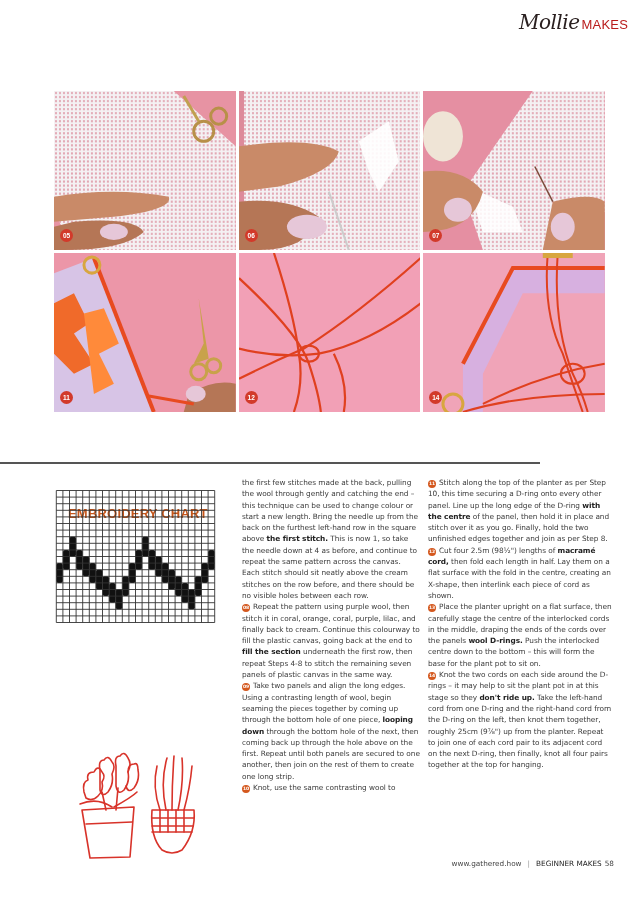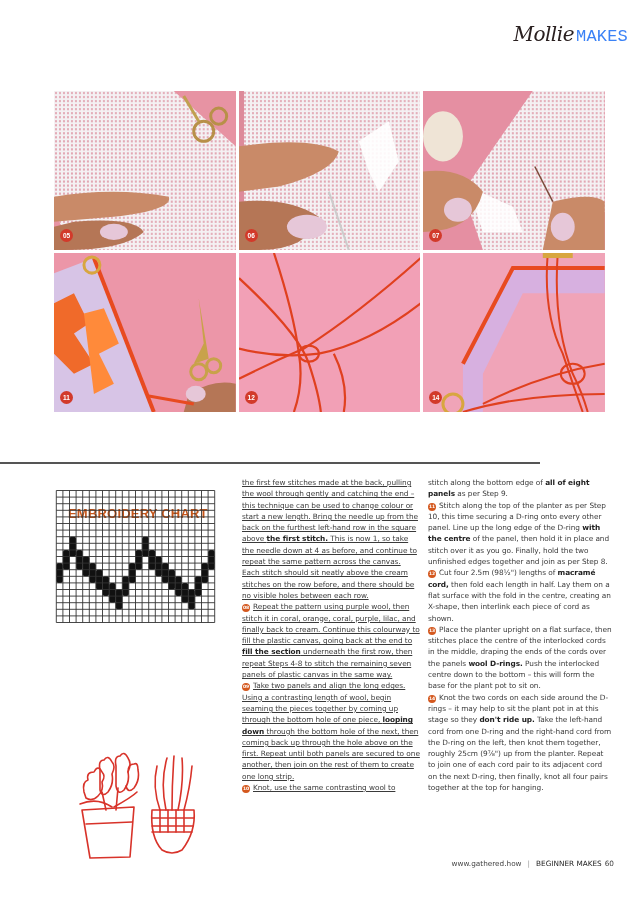--- a/index.html
+++ b/index.html
@@ -1,42 +1,42 @@
 <!DOCTYPE html>
 <html><head>
 <meta charset="utf-8">
 <style>
   * { margin: 0; padding: 0; box-sizing: border-box; }
   html, body { width: 640px; height: 905px; background: #ffffff; overflow: hidden; }
   body { position: relative; font-family: "DejaVu Sans", sans-serif; color: #2b2b2b; }
 
-  .masthead { position: absolute; top: 22px; right: 12px; display: flex; align-items: baseline; }
+  .masthead { position: absolute; top: 10px; right: 12px; display: flex; align-items: baseline; }
   .mast-script { font-family: "DejaVu Serif", serif; font-style: italic; font-size: 20px; color: #2a2020; letter-spacing: -0.5px; }
-  .mast-sans { font-family: Liberation Mono, monospace; font-size: 17px; color: #3b82f6; margin-left: 2px; letter-spacing: 0.2px; }
+  .mast-sans { font-family: Liberation Sans, sans-serif; font-size: 13px; color: #b91c1c; margin-left: 2px; letter-spacing: 0.2px; }
 
   .photo-grid { position: absolute; left: 54px; top: 91px; width: 551px; height: 321px;
     display: grid; grid-template-columns: repeat(3, 1fr); grid-template-rows: repeat(2, 1fr); gap: 3px; }
   .photo { position: relative; overflow: hidden; background: #e8909e; }
   .photo .badge { position: absolute; left: 6px; bottom: 8px; width: 13px; height: 13px; border-radius: 50%;
     background: #d23a2a; color: #fff; font-size: 6.5px; font-weight: bold; display: flex; align-items: center; justify-content: center;
     font-family: "Liberation Sans", sans-serif; }
   .photo svg { position: absolute; inset: 0; width: 100%; height: 100%; }
 
   .divider { position: absolute; left: 0; top: 462px; width: 540px; height: 2px; background: #555; }
 
   .chart-title { position: absolute; left: 68px; top: 478px; font-family: "Liberation Sans", sans-serif; font-weight: bold;
     font-size: 13px; color: #c6561a; letter-spacing: 0.2px; margin-top: 28px; }
   .chart { position: absolute; left: 55px; top: 490px; }
   .chart svg { display: block; }
 
   .plants { position: absolute; left: 72px; top: 752px; width: 130px; height: 110px; }
 
   .col { position: absolute; top: 477px; font-size: 7.35px; line-height: 11.3px; color: #3a3a3a; font-family: "DejaVu Sans", sans-serif; letter-spacing: -0.05px; }
   .col b { color: #222; font-weight: bold; }
-  .col2 { left: 242px; width: 178px; text-decoration: underline; }
+  .col2 { left: 242px; width: 178px; }
   .col3 { left: 428px; width: 184px; }
   .step { display: inline-block; width: 8px; height: 8px; border-radius: 50%; background: #d4581e; color: #fff;
     font-size: 4.5px; line-height: 8px; text-align: center; vertical-align: 0px; margin-right: 3px; font-weight: bold; }
 
   .footer { position: absolute; top: 859px; right: 26px; font-size: 7.3px; color: #444; font-family: "DejaVu Sans", sans-serif; display: flex; align-items: center; margin-left: 15px; }
   .footer .sep { margin: 0 6px; color: #999; }
   .footer .section { font-weight: normal; color: #222; }
   .footer .page { margin-left: 3px; color: #444; }
 </style>
 </head>
@@ -248,25 +248,24 @@
 </div>
 
 <div class="col col2">
   <p><span>the first few stitches made at the back, pulling the wool through gently and catching the end – this technique can be used to change colour or start a new length. Bring the needle up from the back on the furthest left-hand row in the square above </span><b>the first stitch.</b><span> This is now 1, so take the needle down at 4 as before, and continue to repeat the same pattern across the canvas. Each stitch should sit neatly above the cream stitches on the row before, and there should be no visible holes between each row.</span></p>
   <p><span class="step">08</span><span>Repeat the pattern using purple wool, then stitch it in coral, orange, coral, purple, lilac, and finally back to cream. Continue this colourway to fill the plastic canvas, going back at the end to </span><b>fill the section</b><span> underneath the first row, then repeat Steps 4-8 to stitch the remaining seven panels of plastic canvas in the same way.</span></p>
   <p><span class="step">09</span><span>Take two panels and align the long edges. Using a contrasting length of wool, begin seaming the pieces together by coming up through the bottom hole of one piece, </span><b>looping down</b><span> through the bottom hole of the next, then coming back up through the hole above on the first. Repeat until both panels are secured to one another, then join on the rest of them to create one long strip.</span></p>
   <p><span class="step">10</span><span>Knot, use the same contrasting wool to</span></p>
 </div>
 
 <div class="col col3">
-  <p><span>stitch along the bottom edge of </span><b>all of eight panels</b><span> as per Step 9.</span></p>
   <p><span class="step">11</span><span>Stitch along the top of the planter as per Step 10, this time securing a D-ring onto every other panel. Line up the long edge of the D-ring </span><b>with the centre</b><span> of the panel, then hold it in place and stitch over it as you go. Finally, hold the two unfinished edges together and join as per Step 8.</span></p>
   <p><span class="step">12</span><span>Cut four 2.5m (98½") lengths of </span><b>macramé cord,</b><span> then fold each length in half. Lay them on a flat surface with the fold in the centre, creating an X-shape, then interlink each piece of cord as shown.</span></p>
-  <p><span class="step">13</span><span>Place the planter upright on a flat surface, then stitches place the centre of the interlocked cords in the middle, draping the ends of the cords over the panels </span><b>wool D-rings.</b><span> Push the interlocked centre down to the bottom – this will form the base for the plant pot to sit on.</span></p>
+  <p><span class="step">13</span><span>Place the planter upright on a flat surface, then carefully stage the centre of the interlocked cords in the middle, draping the ends of the cords over the panels </span><b>wool D-rings.</b><span> Push the interlocked centre down to the bottom – this will form the base for the plant pot to sit on.</span></p>
   <p><span class="step">14</span><span>Knot the two cords on each side around the D-rings – it may help to sit the plant pot in at this stage so they </span><b>don't ride up.</b><span> Take the left-hand cord from one D-ring and the right-hand cord from the D-ring on the left, then knot them together, roughly 25cm (9⅞") up from the planter. Repeat to join one of each cord pair to its adjacent cord on the next D-ring, then finally, knot all four pairs together at the top for hanging.</span></p>
 </div>
 
 <div class="footer">
   <span>www.gathered.how</span>
   <span class="sep">|</span>
   <span class="section">BEGINNER MAKES</span>
-  <span class="page">60</span>
+  <span class="page">58</span>
 </div>
 
 </body></html>

